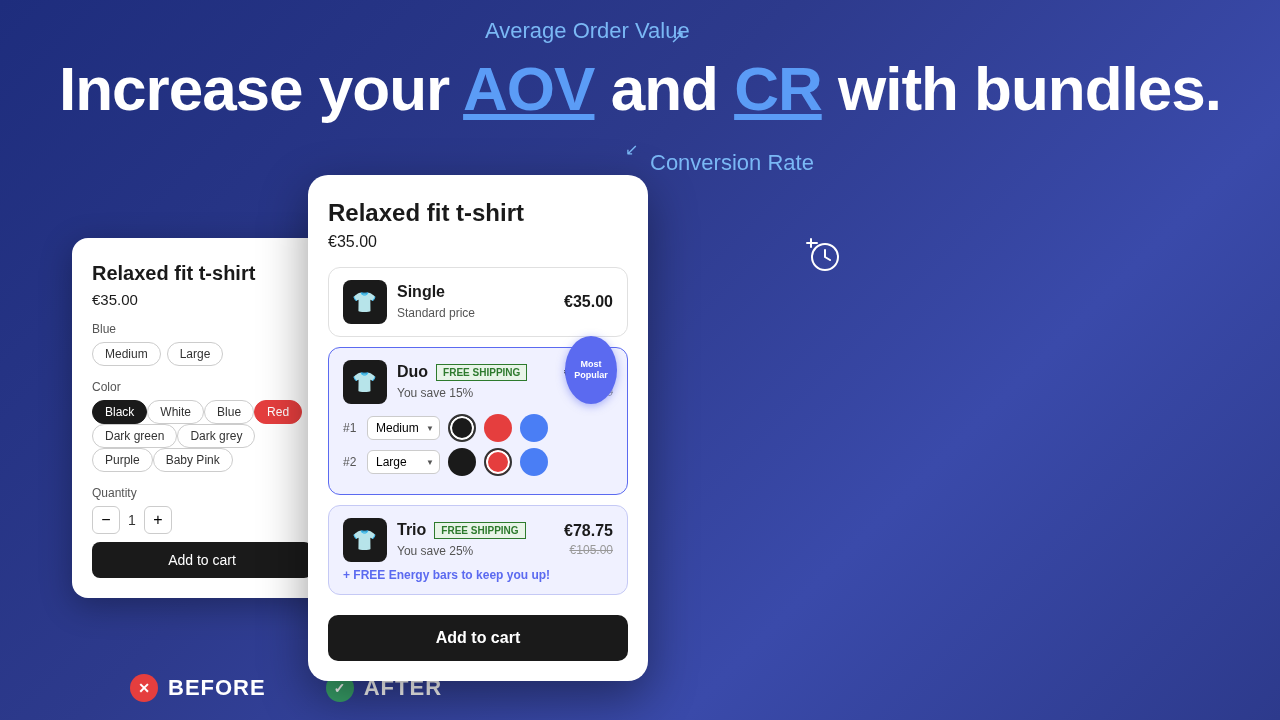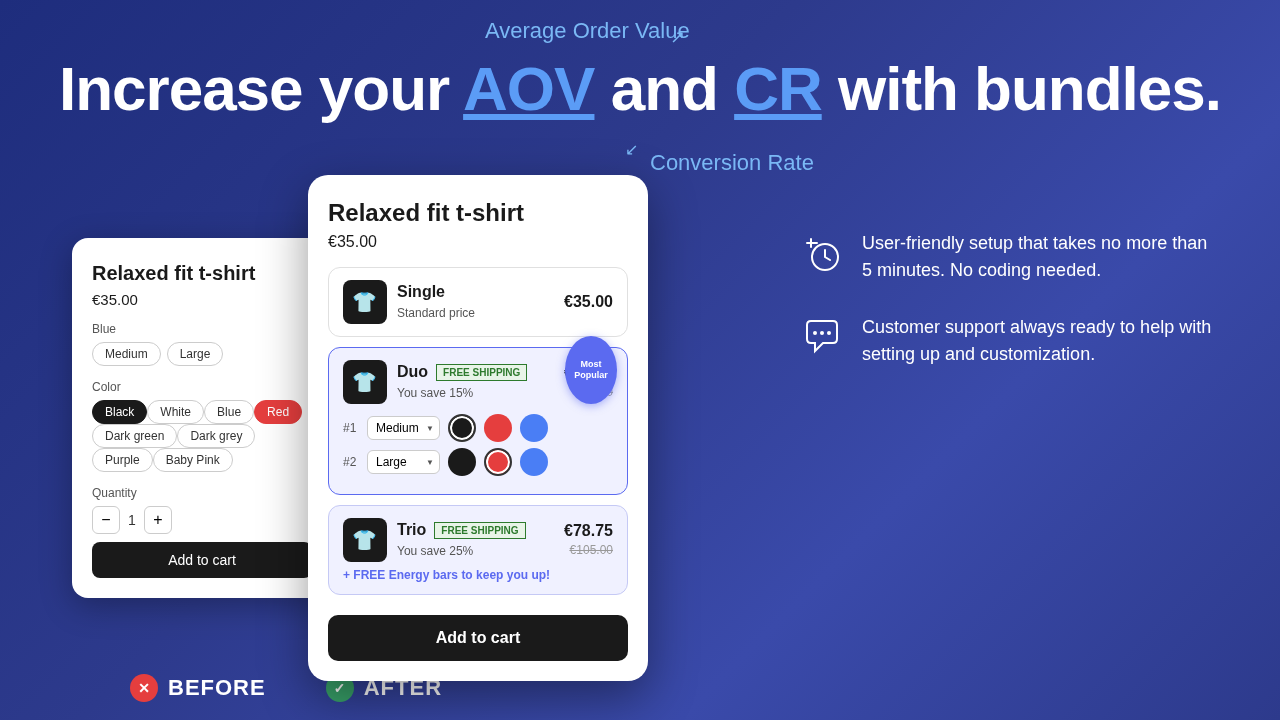--- a/index.html
+++ b/index.html
@@ -627,32 +627,20 @@
 
 <div class="features-panel">
   <div class="feature-item">
     <div class="feature-icon">
       <svg width="38" height="38" viewBox="0 0 38 38" fill="none">
         <circle cx="22" cy="22" r="13" stroke="white" stroke-width="2" fill="none"></circle>
         <path d="M22 15 L22 22 L27 25" stroke="white" stroke-width="2" fill="none" stroke-linecap="round"></path>
         <path d="M4 8 L14 8 M8 4 L8 12" stroke="white" stroke-width="2" fill="none" stroke-linecap="round"></path>
       </svg>
     </div>
-    <div class="feature-text">User-friendly setup that takes no more than 5 minutes. No coding needed.</div>
-  </div>
-  <div class="feature-item">
-    <div class="feature-icon">
-      <svg width="38" height="38" viewBox="0 0 38 38" fill="none">
-        <path d="M4 6 Q4 2 8 2 L30 2 Q34 2 34 6 L34 20 Q34 24 30 24 L20 24 L12 32 L12 24 L8 24 Q4 24 4 20 Z" stroke="white" stroke-width="2" fill="none"></path>
-        <circle cx="12" cy="14" r="2" fill="white"></circle>
-        <circle cx="19" cy="14" r="2" fill="white"></circle>
-        <circle cx="26" cy="14" r="2" fill="white"></circle>
-      </svg>
-    </div>
-    <div class="feature-text">Customer support always ready to help with setting up and customization.</div>
   </div>
 </div>
 
 <div class="bottom-labels">
   <div class="label-item">
     <div class="circle-icon circle-red">✕</div>
     <span class="label-text">BEFORE</span>
   </div>
   <div class="label-item">
     <div class="circle-icon circle-green">✓</div>

